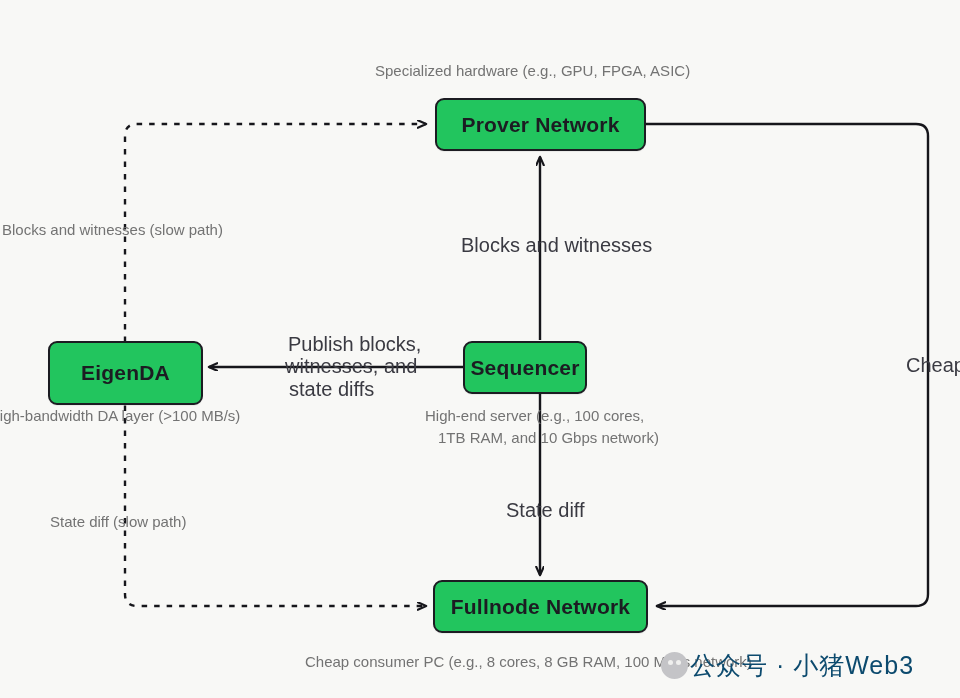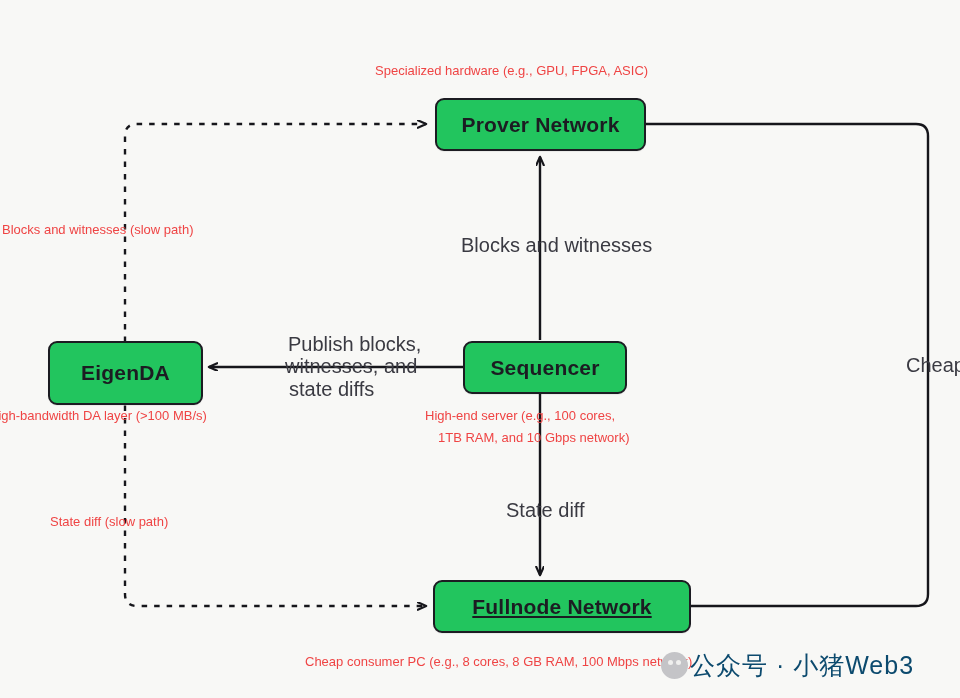--- a/index.html
+++ b/index.html
@@ -41,22 +41,22 @@
     font-size: 21px;
     letter-spacing: 0.2px;
     box-shadow: 0 1px 1px rgba(0,0,0,0.06);
   }
   .node-label {
     display: block;
     white-space: nowrap;
   }
   .caption {
     position: absolute;
-    color: #ef4444;
-    font-size: 13px;
+    color: #737373;
+    font-size: 15px;
     line-height: 21px;
     white-space: nowrap;
   }
   .edge-label {
     position: absolute;
     color: #3a3a42;
     font-size: 20px;
     line-height: 22px;
     white-space: nowrap;
   }
@@ -133,25 +133,25 @@
   </svg>
 
   <div class="node" style="left:435px; top:98px; width:211px; height:53px;">
     <span class="node-label">Prover Network</span>
   </div>
 
   <div class="node" style="left:48px; top:341px; width:155px; height:64px;">
     <span class="node-label">EigenDA</span>
   </div>
 
-  <div class="node" style="left:463px; top:341px; width:164px; height:53px;">
+  <div class="node" style="left:463px; top:341px; width:124px; height:53px;">
     <span class="node-label">Sequencer</span>
   </div>
 
-  <div class="node" style="left:433px; top:580px; width:258px; height:53px;text-decoration:underline;">
+  <div class="node" style="left:433px; top:580px; width:215px; height:53px;">
     <span class="node-label">Fullnode Network</span>
   </div>
 
   <div class="caption" style="left:375px; top:60px;">Specialized hardware (e.g., GPU, FPGA, ASIC)</div>
 
   <div class="caption" style="left:-11px; top:405px;">High-bandwidth DA layer (&gt;100 MB/s)</div>
 
   <div class="caption" style="left:425px; top:405px;">High-end server (e.g., 100 cores,</div>
 
   <div class="caption" style="left:428px; top:427px;margin-left:10px;">1TB RAM, and 10 Gbps network)</div>

